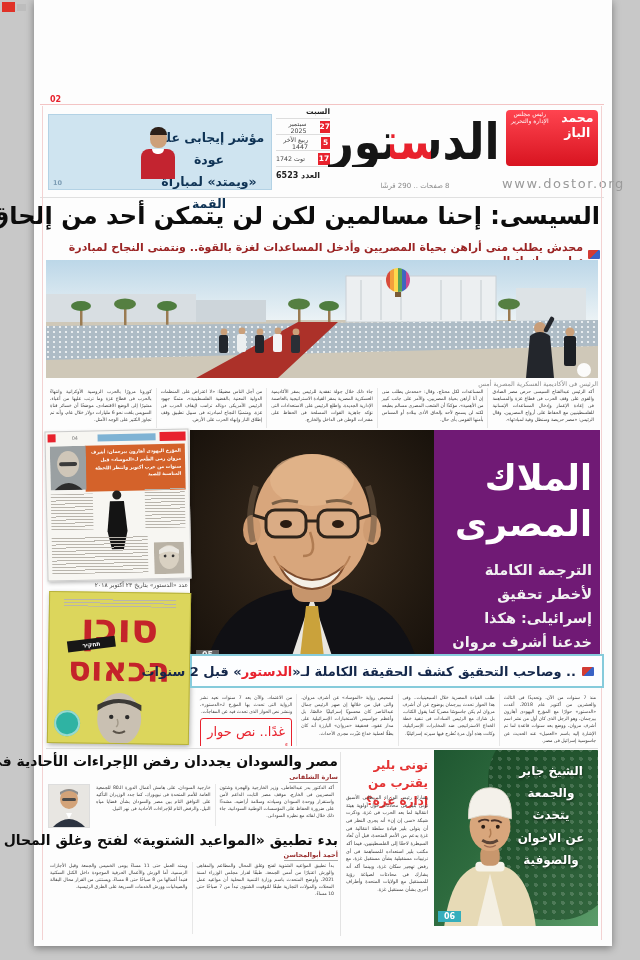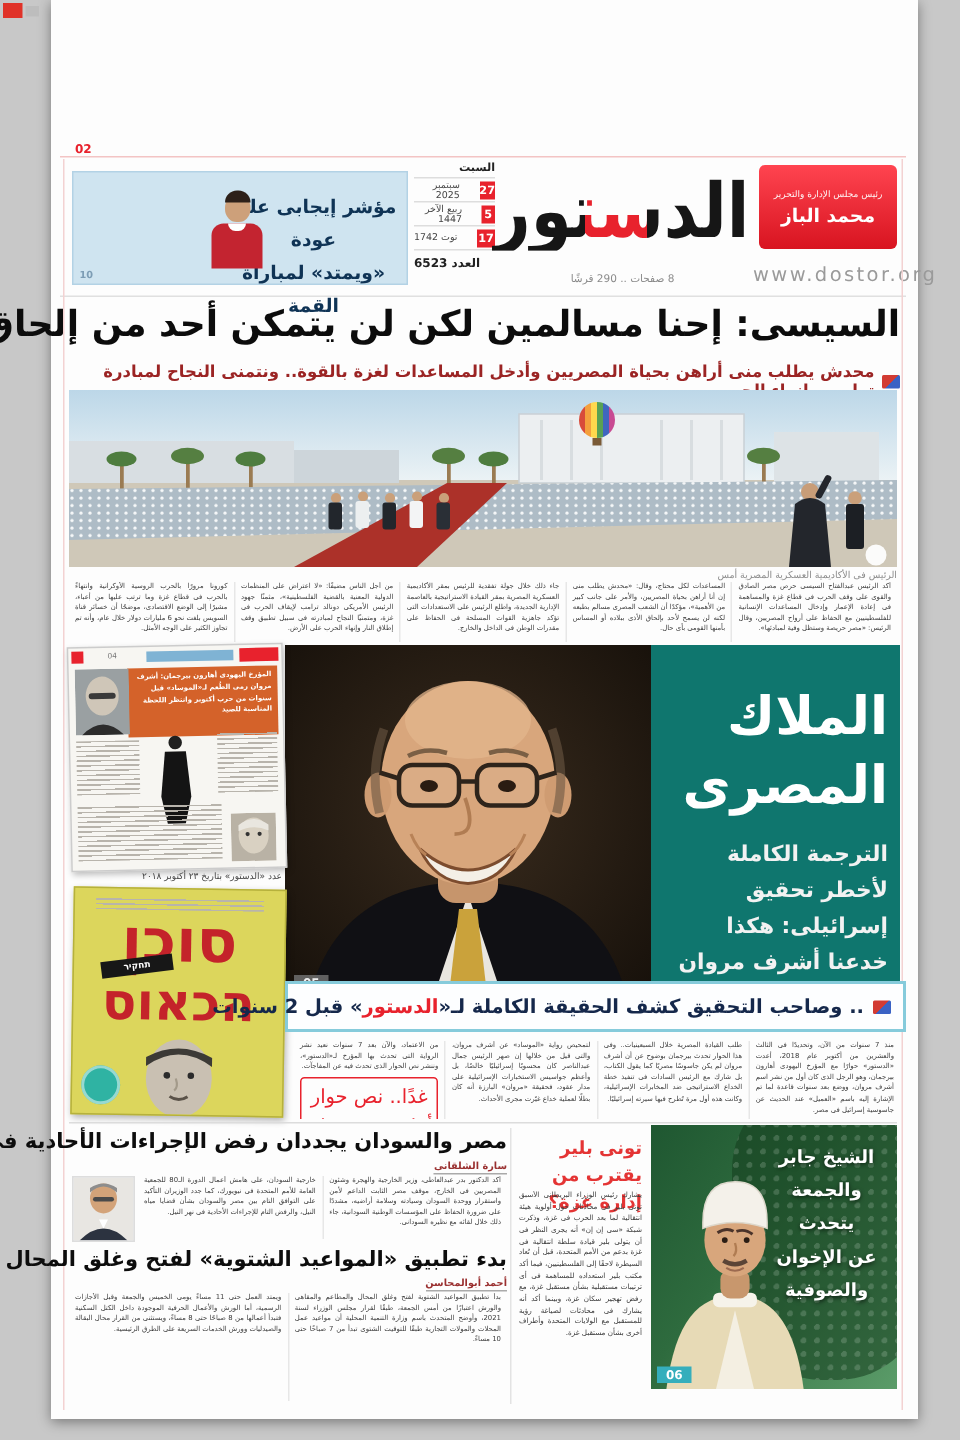--- a/index.html
+++ b/index.html
@@ -23,35 +23,35 @@
   .player-body{position:absolute;width:34px;height:30px;border-radius:8px 8px 0 0;background:#c32430;}
   .player-collar{position:absolute;width:12px;height:5px;background:#fff;border-radius:0 0 5px 5px;}
   .datebox{font-size:6.5px;color:#333;}
   .daterow{position:relative;height:15px;border-bottom:1px solid #ddd;direction:rtl;display:flex;align-items:center;gap:13px;}
   .datesq{width:12px;height:12px;background:#e8222d;color:#fff;font-size:7.5px;font-weight:bold;display:flex;align-items:center;justify-content:center;}
   .datelabel{font-size:6.3px;color:#444;}
   .logo-word{font-weight:900;font-size:44px;letter-spacing:-1px;line-height:1;
     background:linear-gradient(90deg,#161616 0 36%,#e8222d 36% 60%,#161616 60% 100%);
     -webkit-background-clip:text;background-clip:text;color:transparent;transform:scaleY(1.14);}
   .pubbox{background:linear-gradient(180deg,#ff4450,#d81420);border-radius:4px;color:#fff;text-align:center;
-          display:flex;flex-direction:column;justify-content:center;gap:3px;}
+          display:flex;flex-direction:row;justify-content:center;gap:3px;}
   .pubrole{font-size:6px;opacity:.95;}
   .pubname{font-size:12.5px;font-weight:900;}
   .website{font-size:13px;color:#9a9a9a;letter-spacing:1.6px;text-align:center;}
   .priceline{font-size:7px;color:#8a8a8a;text-align:center;direction:rtl;}
   
   .lead-h{font-size:24px;font-weight:900;color:#0c0c0c;text-align:center;direction:rtl;letter-spacing:-.3px;white-space:nowrap;}
   .lead-sub{direction:rtl;text-align:right;color:#9b2424;font-weight:bold;font-size:11px;display:flex;align-items:center;gap:5px;flex-direction:row;}
   .flagchip{width:12px;height:9px;border-radius:1px;background:linear-gradient(135deg,#d23b33 0 52%,#3a62c4 52% 100%);flex:0 0 auto;}
   .caplabel{font-size:6.3px;color:#8a8a8a;text-align:right;direction:rtl;}
   .cols{display:flex;direction:rtl;}
   .col{flex:1;font-size:4.6px;line-height:1.55;text-align:justify;color:#3b3b3b;padding:0 4px;border-left:1px solid #e7e7e7;direction:rtl;}
   .col:last-child{border-left:none;}
   
-  .feature-black{background:#0f766e;}
+  .feature-black{background:#701a75;}
   .f-title{color:#fff;font-weight:900;font-size:35px;line-height:1.3;text-align:right;direction:rtl;}
   .f-sub{color:#f2f2f2;font-weight:800;font-size:14.5px;line-height:1.65;text-align:right;direction:rtl;}
   .marker{background:rgba(110,110,110,.85);color:#eee;font-size:8px;font-weight:bold;padding:1px 6px;}
   .clipping{background:#f7f6f2;border:1px solid #ccc;box-shadow:1px 2px 4px rgba(0,0,0,.25);transform:rotate(-1.2deg);overflow:hidden;}
   .clip-orange{background:#d4622a;color:#fff;font-size:4.6px;font-weight:bold;text-align:right;direction:rtl;line-height:1.7;padding:3px 4px;}
   .txl{background:repeating-linear-gradient(0deg,#b8b4ac 0 1px,transparent 1px 3.2px);}
   .clipcap{font-size:6px;color:#444;text-align:right;direction:rtl;}
   .book{background:#dcd65c;border:1px solid #b6b13c;box-shadow:1px 2px 5px rgba(0,0,0,.3);transform:rotate(.9deg);overflow:hidden;}
   .book-t{color:#c4232a;font-weight:900;text-align:center;line-height:.95;}
   .book-stamp{position:absolute;background:#171717;color:#fff;font-size:6px;font-weight:bold;text-align:center;line-height:11px;transform:rotate(-8deg);}

